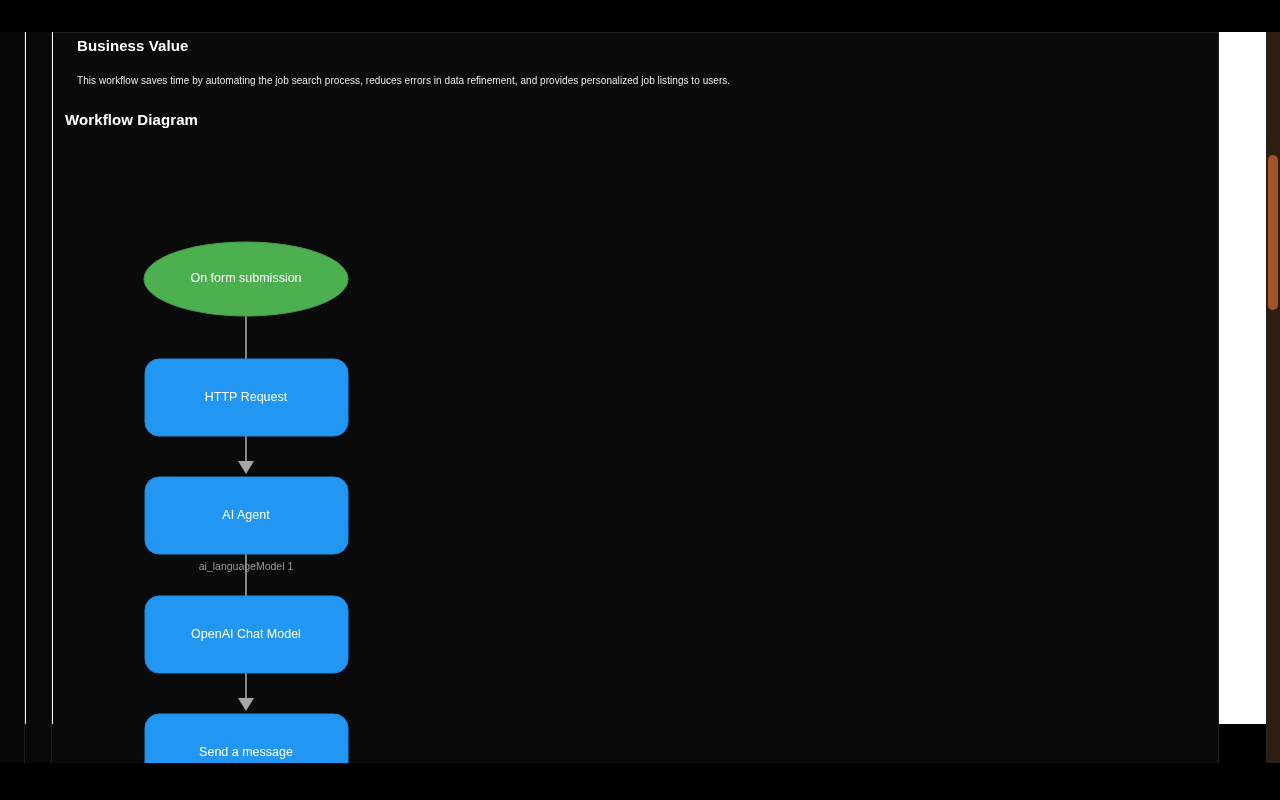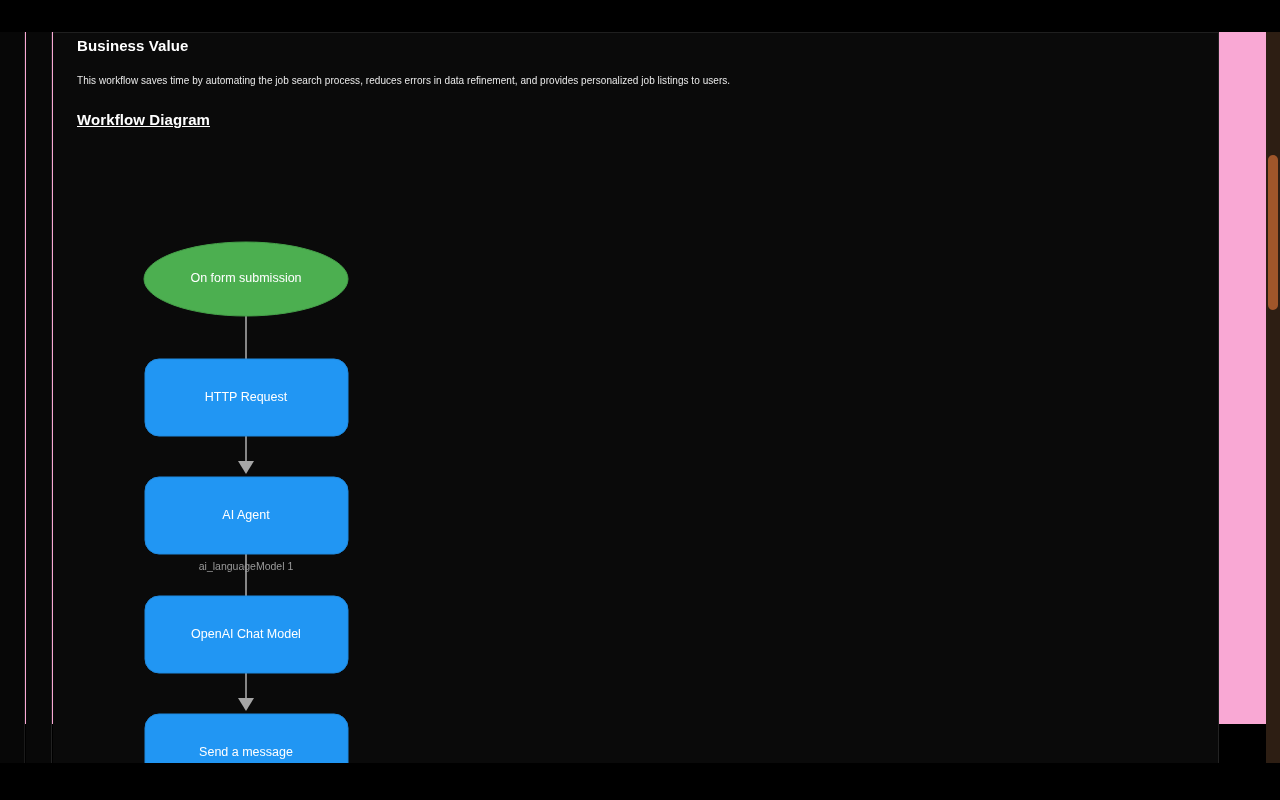--- a/index.html
+++ b/index.html
@@ -11,21 +11,21 @@
     background: #000000;
     overflow: hidden;
     font-family: "Liberation Sans", "DejaVu Sans", sans-serif;
   }
 
   
   .app-window {
     position: absolute;
     left: 0; top: 0;
     width: 1280px; height: 724px;
-    background: #f9a8d4;
+    background: #ffffff;
   }
 
   
   .rail-outer {
     position: absolute;
     left: 0; top: 32px;
     width: 25px; height: 731px;
     background: #070707;
     border-right: 1px solid #1b1b1b;
   }
@@ -54,21 +54,21 @@
   }
 
   
   .section-heading {
     color: #ffffff;
     font-size: 15px;
     font-weight: bold;
     letter-spacing: 0.1px;
   }
   .heading-business { position: absolute; left: 24px; top: 4px; }
-  .heading-workflow { position: absolute; left: 24px; top: 78px; text-decoration: underline; }
+  .heading-workflow { position: absolute; left: 12px; top: 78px; }
 
   .body-paragraph {
     position: absolute;
     left: 24px; top: 38px;
     color: #e9e9e9;
     font-size: 10px;
     line-height: 20px;
     letter-spacing: 0.05px;
     white-space: nowrap;
   }

